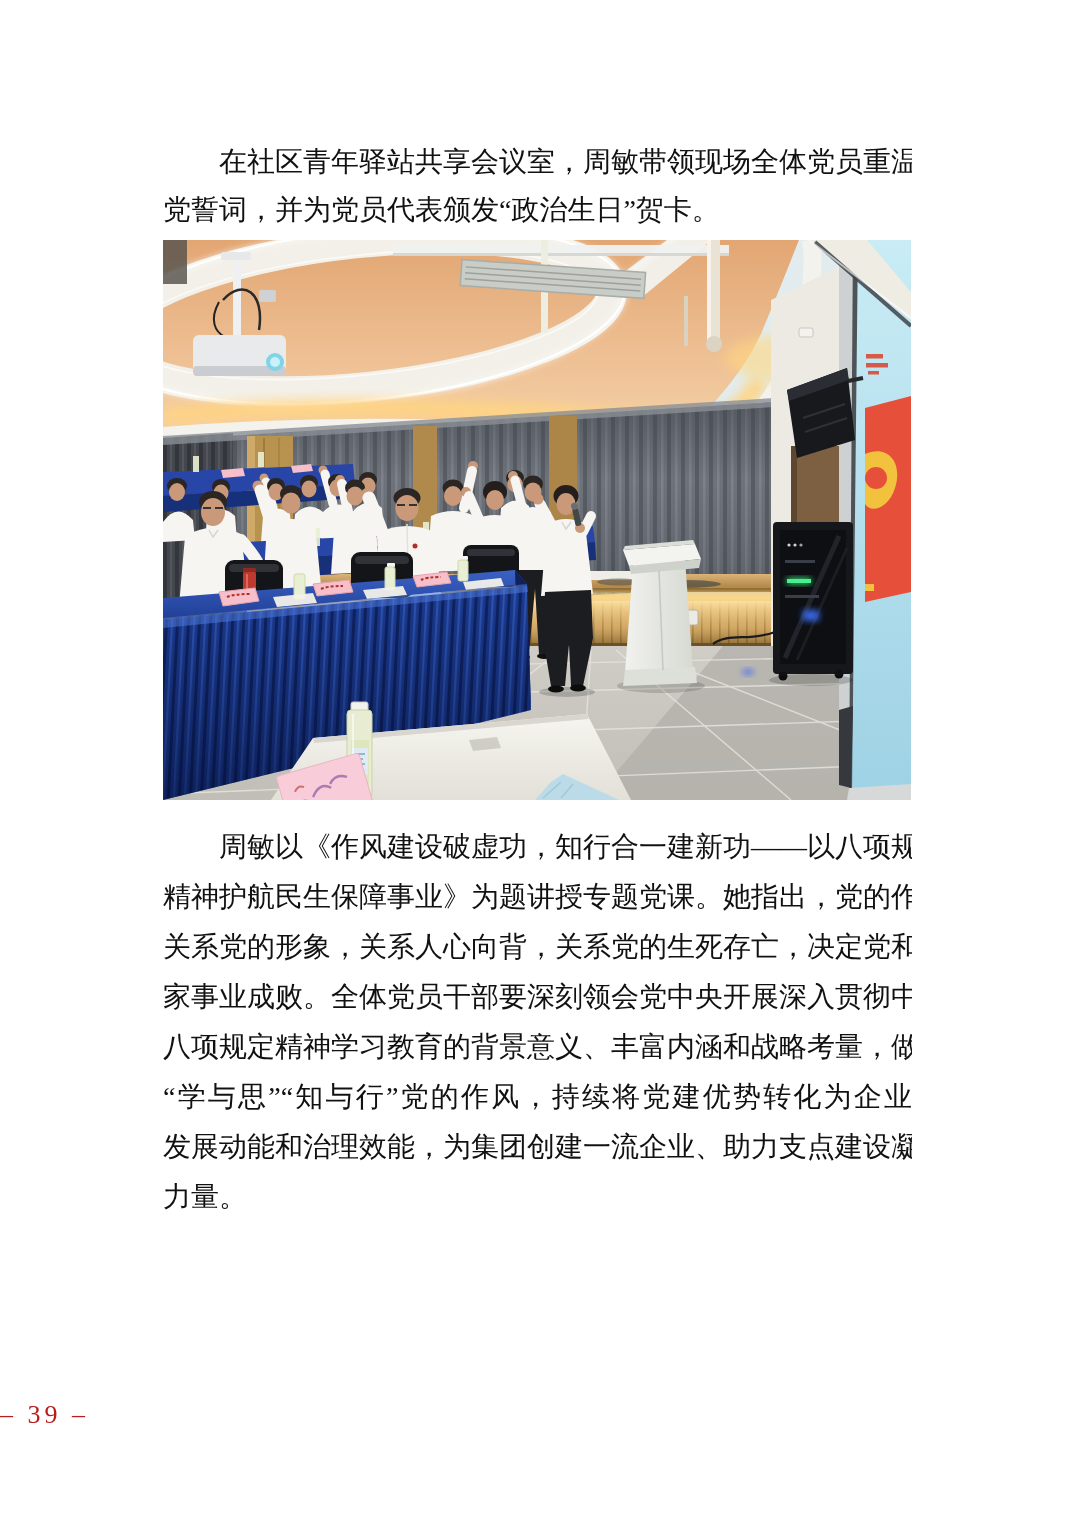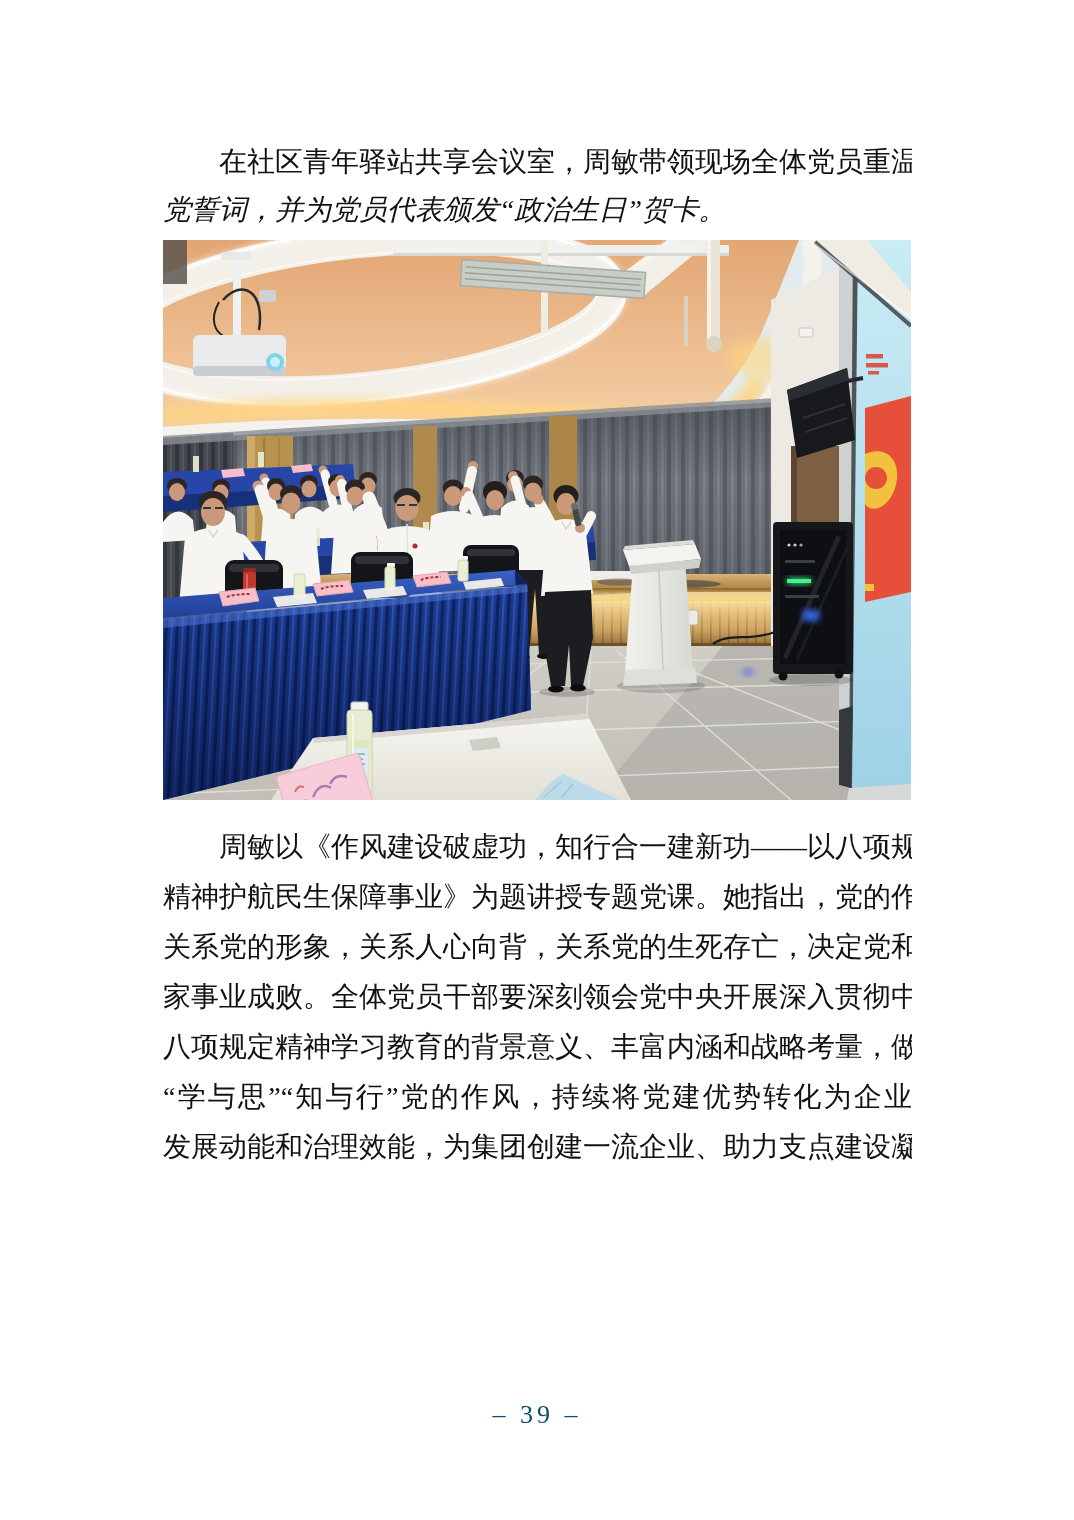--- a/index.html
+++ b/index.html
@@ -7,25 +7,25 @@
     position:relative;width:1074px;height:1520px;background:#ffffff;overflow:hidden;
     font-family:"Liberation Serif","DejaVu Serif",serif;color:#111;
   }
   .para{position:absolute;left:163px;width:749px;font-size:28px;line-height:48px;}
   .para2{line-height:50px;}
   .cn-line{
     text-align:justify;text-align-last:justify;text-justify:inter-character;
     white-space:nowrap;overflow:hidden;height:48px;
   }
   .para2 .cn-line{height:50px;}
-  .cn-line.lastline{text-align-last:left;font-style:italic;}
+  .cn-line.lastline{text-align-last:left;}
   .cn-line.indent{text-indent:56px;}
   .pagenum{
-    position:absolute;left:0;top:1400px;width:100%;text-align:center;
-    font-size:26px;letter-spacing:4px;color:#0c4a6e;
+    position:absolute;left:0;top:1400px;width:100%;
+    font-size:26px;letter-spacing:4px;color:#b91c1c;
   }
   .photo{
     position:absolute;left:163px;top:240px;width:748px;height:560px;overflow:hidden;
     background:#cfccc6;
   }
   .photo svg{display:block;}
 </style>
 </head>
 <body>
 
@@ -503,16 +503,17 @@
   </div>
 
   <div class="para para2" style="top:822px">
     <div class="cn-line indent">周敏以《作风建设破虚功，知行合一建新功——以八项规定</div>
     <div class="cn-line">精神护航民生保障事业》为题讲授专题党课。她指出，党的作风</div>
     <div class="cn-line">关系党的形象，关系人心向背，关系党的生死存亡，决定党和国</div>
     <div class="cn-line">家事业成败。全体党员干部要深刻领会党中央开展深入贯彻中央</div>
     <div class="cn-line">八项规定精神学习教育的背景意义、丰富内涵和战略考量，做好</div>
     <div class="cn-line">“学与思”“知与行”党的作风，持续将党建优势转化为企业</div>
     <div class="cn-line">发展动能和治理效能，为集团创建一流企业、助力支点建设凝聚</div>
+    <div class="cn-line lastline">力量。</div>
   </div>
 
   <div class="pagenum">– 39 –</div>
 </div>
 
 </body></html>

